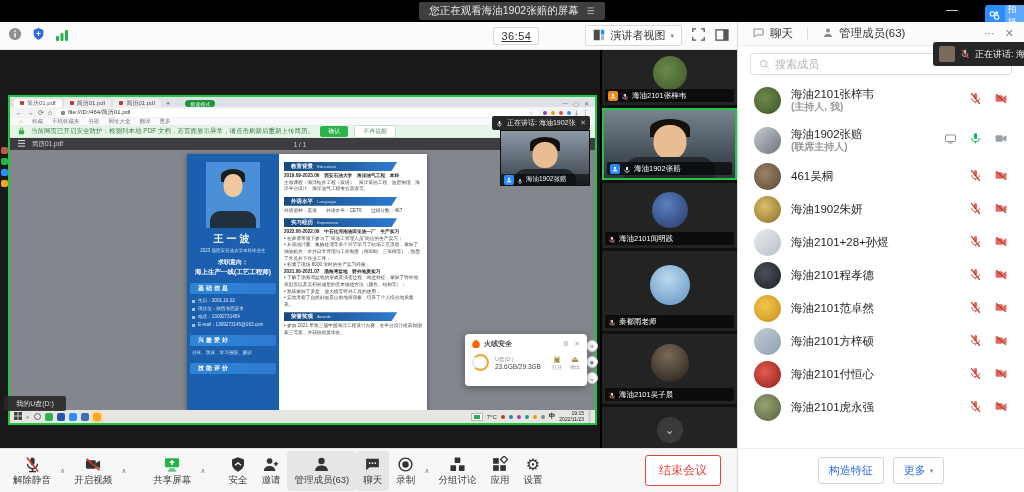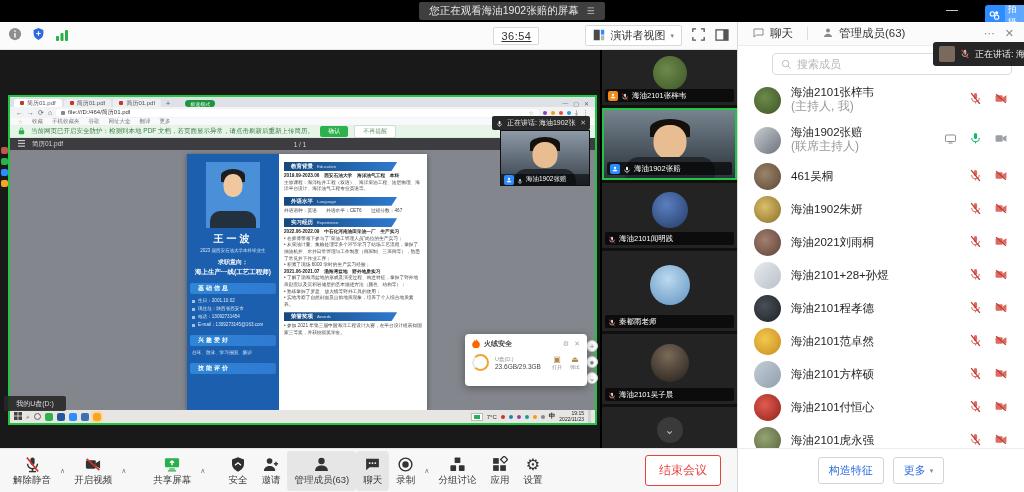--- a/index.html
+++ b/index.html
@@ -111,32 +111,32 @@
   .vb-head{position:absolute;left:50%;top:15px;transform:translateX(-50%);width:33px;height:34px;background:#e8bd92;border-radius:46%;}
   .vb-body{position:absolute;bottom:-5px;left:50%;transform:translateX(-50%);width:90px;height:26px;background:#23282e;border-radius:14px 14px 0 0;}
   .tile .fold{position:absolute;left:50%;top:50%;transform:translate(-50%,-50%);width:26px;height:26px;border-radius:50%;background:#3a3a3a;color:#bbb;font-size:12px;display:flex;align-items:center;justify-content:center;}
 
   
   #panel{left:737px;top:22px;width:287px;height:426px;background:#fff;border-left:1px solid #d9d9d9;display:flex;flex-direction:column;overflow:hidden;}
   #ptabs{height:24px;background:#fbfbfb;border-bottom:1px solid #ececec;display:flex;align-items:center;flex:none;}
   .ptab{display:flex;align-items:center;gap:5px;font-size:11.5px;color:#333;padding:0 14px;height:100%;}
   .ptab-sep{width:1px;height:13px;background:#ddd;}
   #ptabs .right{margin-left:auto;display:flex;gap:10px;padding-right:10px;color:#888;font-size:11px;}
-  #searchwrap{padding:7px 12px 5px;flex:none;margin-left:22px;}
+  #searchwrap{padding:7px 12px 5px;flex:none;}
   #searchbox{height:22px;border:1px solid #dcdcdc;border-radius:4px;background:#fff;display:flex;align-items:center;gap:5px;padding:0 8px;}
   #searchbox svg{flex:none;}
   #searchbox input{border:none;outline:none;font-size:11px;color:#333;flex:1;background:transparent;}
   #searchbox input::placeholder{color:#b5b5b5;}
   #mlist{flex:1;overflow:hidden;}
   .mrow{display:flex;align-items:center;height:33px;padding:0 16px;gap:10px;}
   .mrow.tall{height:40px;}
   .mav{width:27px;height:27px;border-radius:50%;flex:none;}
   .mtxt{line-height:1.15;min-width:0;}
   .mname{font-size:11.5px;color:#262626;white-space:nowrap;}
-  .msub{font-size:12px;color:#999;}
+  .msub{font-size:10px;color:#999;font-weight:bold;}
   .mic-set{margin-left:auto;display:flex;gap:12px;align-items:center;flex:none;}
 
   #panel-footer{left:737px;top:448px;width:287px;height:44px;background:#fff;border-left:1px solid #d9d9d9;border-top:1px solid #ececec;display:flex;align-items:center;justify-content:center;gap:9px;}
   .pf-btn{border:1px solid #d5d5d5;border-radius:3px;background:#fff;color:#2d6cdf;font-size:11px;padding:5px 10px;display:flex;align-items:center;gap:4px;}
 
   
   #toolbar{left:0;top:448px;width:737px;height:44px;background:#f7f7f7;border-top:1px solid #e3e3e3;display:flex;align-items:center;padding:0 6px;}
   .titem{display:flex;flex-direction:column;align-items:center;justify-content:center;gap:1px;height:40px;padding:0 7px;border-radius:4px;position:relative;}
   .titem.active{background:#e6e6e6;}
   .titem .lbl{font-size:9.5px;color:#3a3a3a;white-space:nowrap;}
@@ -672,39 +672,20 @@
                 <line x1="4" y1="2" x2="20" y2="22" stroke="#c23b33" stroke-width="2.4"></line>
               </svg></span>
           <span><svg width="14" height="13" viewBox="0 0 24 24">
                 <rect x="2" y="6" width="13" height="12" rx="2" fill="#dc6b62"></rect>
                 <path d="M15 10l7-4v12l-7-4z" fill="#dc6b62"></path>
                 <line x1="3" y1="4" x2="21" y2="20" stroke="#c23b33" stroke-width="2.4"></line>
               </svg></span>
         </span>
       </div>
 
-      <div class="mrow">
-        <span class="mav" style="background:radial-gradient(circle at 40% 40%,#a3806f,#5d4037);"></span>
-        <span class="mtxt">
-            <div class="mname">海油2021刘雨桐</div>
-          </span>
-        <span class="mic-set">
-          <span><svg width="13" height="13" viewBox="0 0 24 24">
-                <rect x="9" y="2" width="6" height="11" rx="3" fill="#dc6b62"></rect>
-                <path d="M5 11a7 7 0 0 0 14 0" stroke="#dc6b62" stroke-width="2" fill="none"></path>
-                <line x1="12" y1="18" x2="12" y2="21" stroke="#dc6b62" stroke-width="2"></line>
-                <line x1="4" y1="2" x2="20" y2="22" stroke="#c23b33" stroke-width="2.4"></line>
-              </svg></span>
-          <span><svg width="14" height="13" viewBox="0 0 24 24">
-                <rect x="2" y="6" width="13" height="12" rx="2" fill="#dc6b62"></rect>
-                <path d="M15 10l7-4v12l-7-4z" fill="#dc6b62"></path>
-                <line x1="3" y1="4" x2="21" y2="20" stroke="#c23b33" stroke-width="2.4"></line>
-              </svg></span>
-        </span>
-      </div>
 
       <div class="mrow">
         <span class="mav" style="background:linear-gradient(135deg,#e8ebef,#b9c0c8);"></span>
         <span class="mtxt">
             <div class="mname">海油2101+28+孙煜</div>
           </span>
         <span class="mic-set">
           <span><svg width="13" height="13" viewBox="0 0 24 24">
                 <rect x="9" y="2" width="6" height="11" rx="3" fill="#dc6b62"></rect>
                 <path d="M5 11a7 7 0 0 0 14 0" stroke="#dc6b62" stroke-width="2" fill="none"></path>

